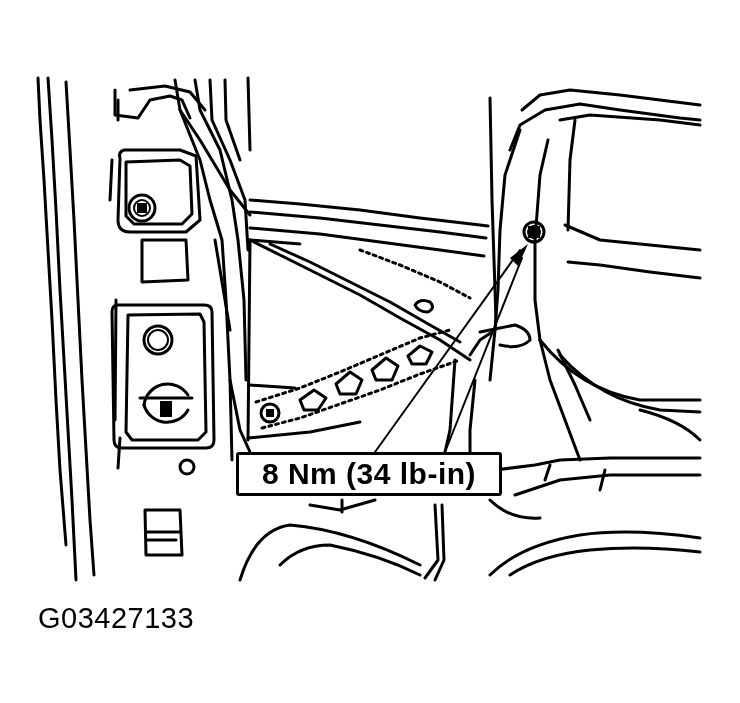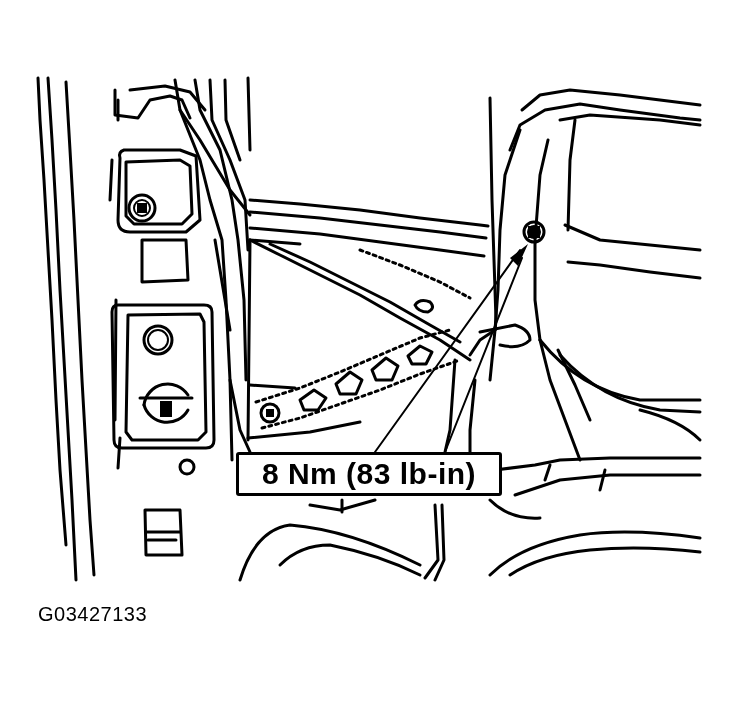--- a/index.html
+++ b/index.html
@@ -69,21 +69,21 @@
       color: #000;
       letter-spacing: 0.5px;
       white-space: nowrap;
       line-height: 1;
     }
     .figure-id {
       position: absolute;
       left: 38px;
       top: 604px;
       font-family: "Liberation Sans", sans-serif;
-      font-size: 20px;
+      font-size: 29px;
       color: #000;
       letter-spacing: 0.5px;
       line-height: 1;
     }
   </style>
 </head>
 <body>
 
 <div class="figure">
   <svg width="740" height="703" viewBox="0 0 740 703" xmlns="http://www.w3.org/2000/svg">
@@ -221,17 +221,17 @@
     </g>
 
     <g>
       <path class="ln" d="M455 360 L450 430 L445 452"></path>
       <path class="ln" d="M475 380 L470 430 L470 452"></path>
       <path class="ln" d="M470 355 L480 340 L495 330"></path>
     </g>
   </svg>
 
   <div class="callout-box">
-    <span class="callout-text">8 Nm (83 lb-in)</span>
+    <span class="callout-text">8 Nm (34 lb-in)</span>
   </div>
 
   <div class="figure-id">G03427133</div>
 </div>
 
 </body></html>

